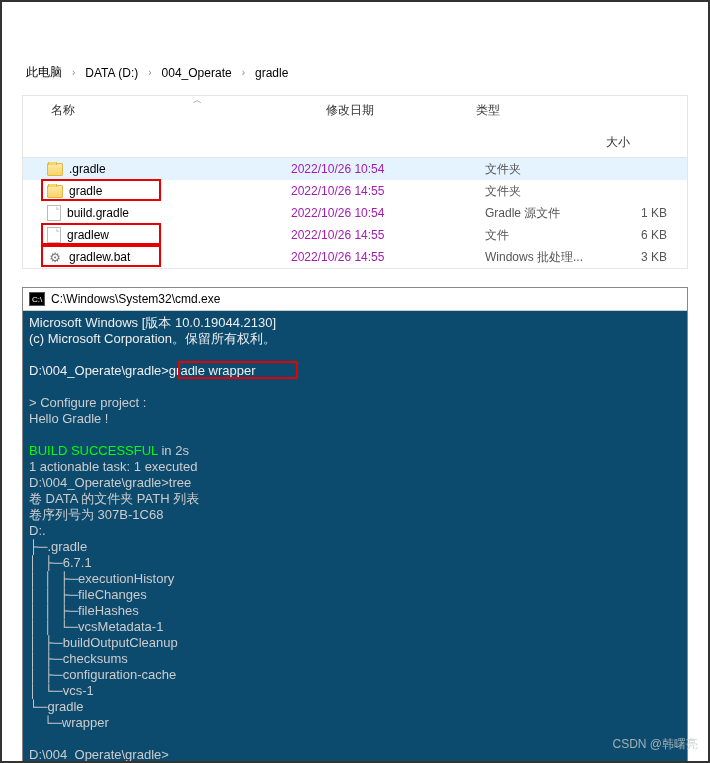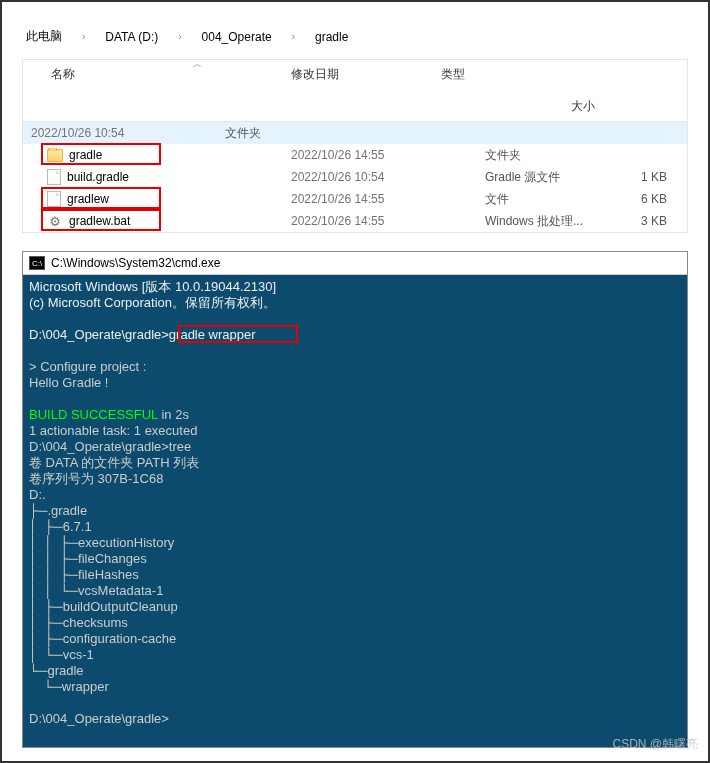--- a/index.html
+++ b/index.html
@@ -12,43 +12,44 @@
   color: #000;
   position: relative;
   border: 2px solid #333;
 }
 .outer { padding: 20px 20px 0 20px; }
 
 
 .breadcrumbs {
   display: flex;
   align-items: center;
-  gap: 20px;
+  gap: 10px;
   padding: 6px 4px 14px 4px;
   font-size: 12px;
+  margin-top: 36px;
 }
 .breadcrumbs .crumb { color: #000; }
 .breadcrumbs .sep { color: #888; font-size: 10px; }
 
 
 .explorer {
   border: 1px solid #e5e5e5;
   background: #fff;
 }
 .explorer-header {
   display: flex;
   border-bottom: 1px solid #e5e5e5;
   background: #fff;
   font-size: 12px;
   color: #333;
   position: relative;
 }
 .col { padding: 6px 8px; }
 .col-name { width: 260px; padding-left: 28px; }
-.col-date { width: 150px; }
+.col-date { width: 150px; margin-left: 35px; }
 .col-type { width: 130px; }
 .col-size { width: 80px; text-align: left; padding-right: 20px; margin-top: 32px; }
 .sort-indicator {
   position: absolute;
   left: 170px;
   top: -2px;
   font-size: 9px;
   color: #777;
 }
 
@@ -56,21 +57,21 @@
 .row {
   display: flex;
   align-items: center;
   font-size: 12px;
   height: 22px;
   position: relative;
 }
 .row.selected { background: #e5f3ff; }
 .row .cell { padding: 0 8px; overflow: hidden; white-space: nowrap; text-overflow: ellipsis; }
 .row .cell-name { width: 260px; display: flex; align-items: center; gap: 6px; padding-left: 24px; }
-.row .cell-date { width: 150px; color: #737373; }
+.row .cell-date { width: 150px; color: #a21caf; }
 .row .cell-type { width: 130px; color: #555; margin-left: 44px; }
 .row .cell-size { width: 80px; text-align: right; padding-right: 20px; color: #555; }
 
 .icon-folder {
   width: 16px; height: 13px;
   background: linear-gradient(#ffe9a6, #f9d36b);
   border: 1px solid #e0b84a;
   border-radius: 1px;
   position: relative;
   flex-shrink: 0;
@@ -176,20 +177,24 @@
   <div class="explorer">
     <div class="explorer-header">
       <span class="sort-indicator">︿</span>
       <div class="col col-name">名称</div>
       <div class="col col-date">修改日期</div>
       <div class="col col-type">类型</div>
       <div class="col col-size">大小</div>
     </div>
     <div class="explorer-body" id="file-rows">
         <div class="row selected">
+          <div class="cell cell-name">
+            <span class="icon-folder"></span>
+            <span>.gradle</span>
+          </div>
           <div class="cell cell-date">2022/10/26 10:54</div>
           <div class="cell cell-type">文件夹</div>
           <div class="cell cell-size"></div>
         </div>
         <div class="row">
           <div class="cell cell-name">
             <span class="icon-folder"></span>
             <span>gradle</span>
           </div>
           <div class="cell cell-date">2022/10/26 14:55</div>

